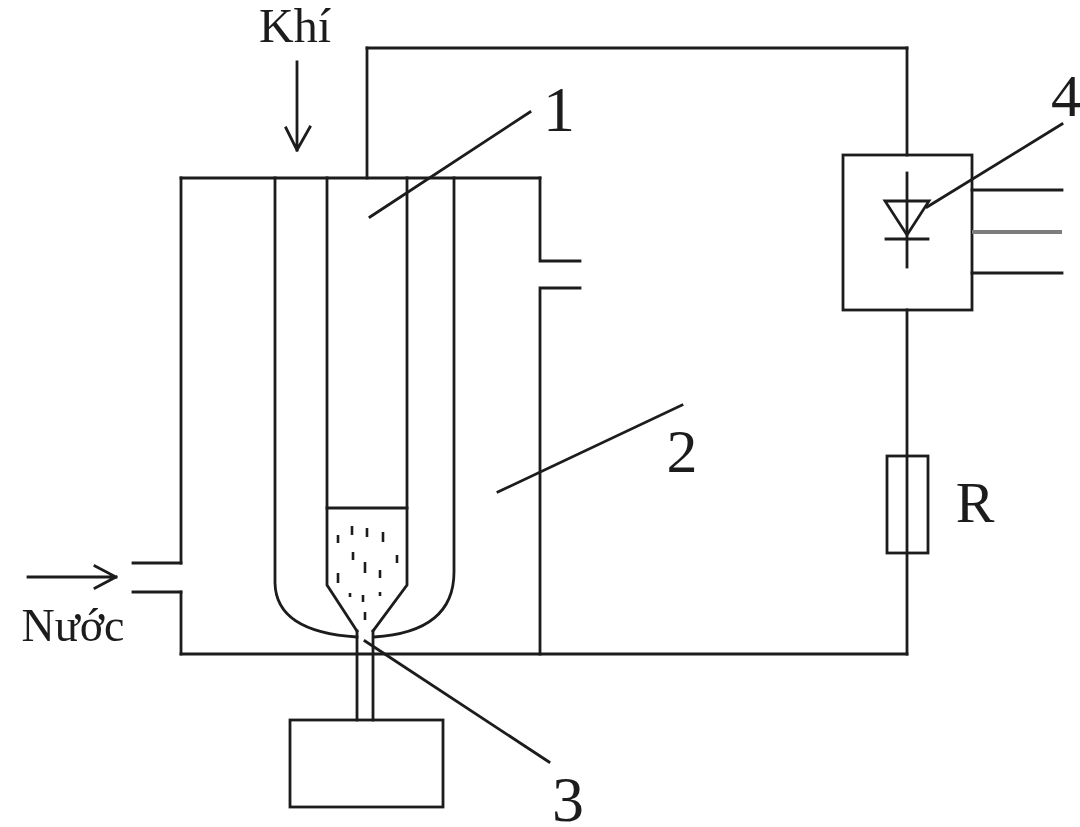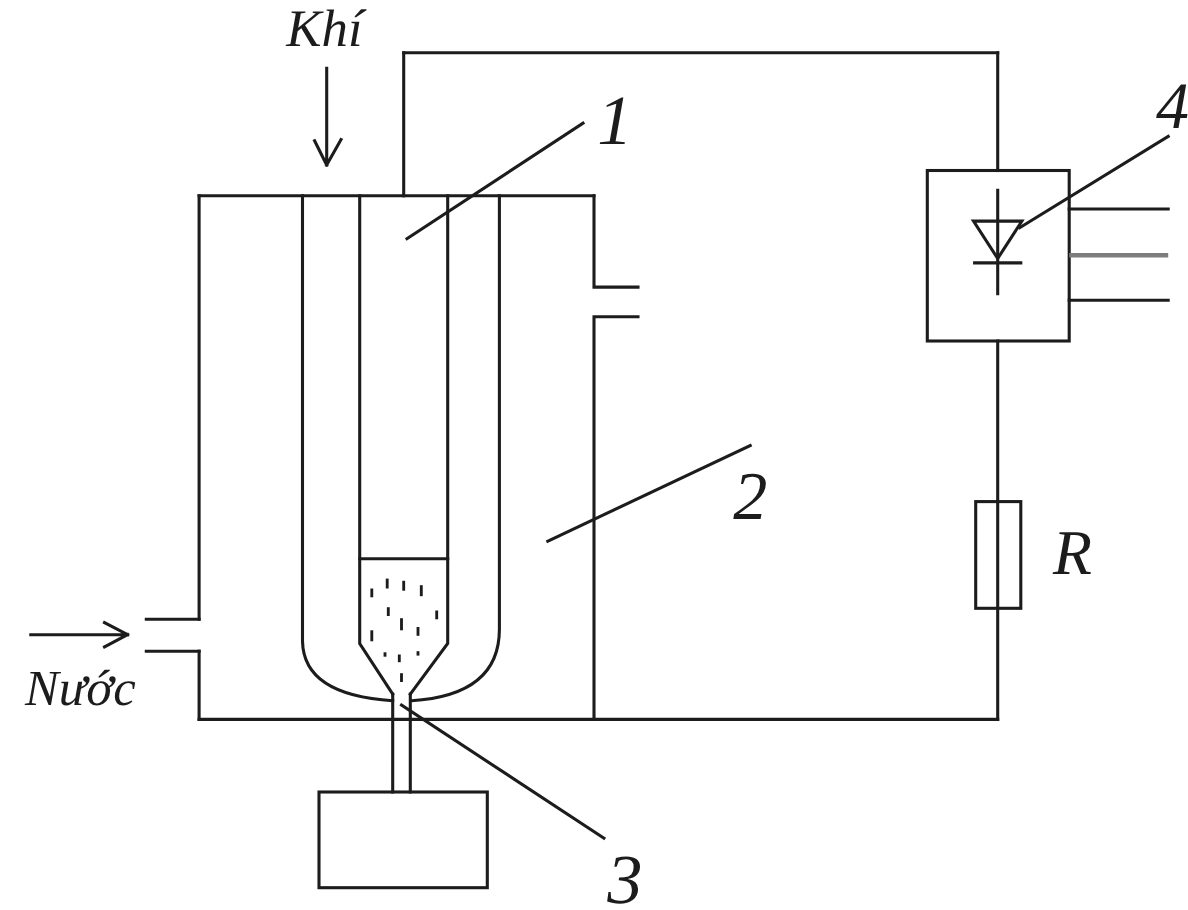--- a/index.html
+++ b/index.html
@@ -7,21 +7,20 @@
     padding: 0;
     background: #ffffff;
   }
   .stage {
     position: relative;
     width: 1080px;
     height: 827px;
     background: #ffffff;
     overflow: hidden;
     font-family: "Liberation Serif", "DejaVu Serif", serif;
-    font-style: italic;
   }
   svg { display: block; }
   text {
     font-family: "Liberation Serif", "DejaVu Serif", serif;
   }
 </style>
 </head>
 <body>
 
 <div class="stage">

